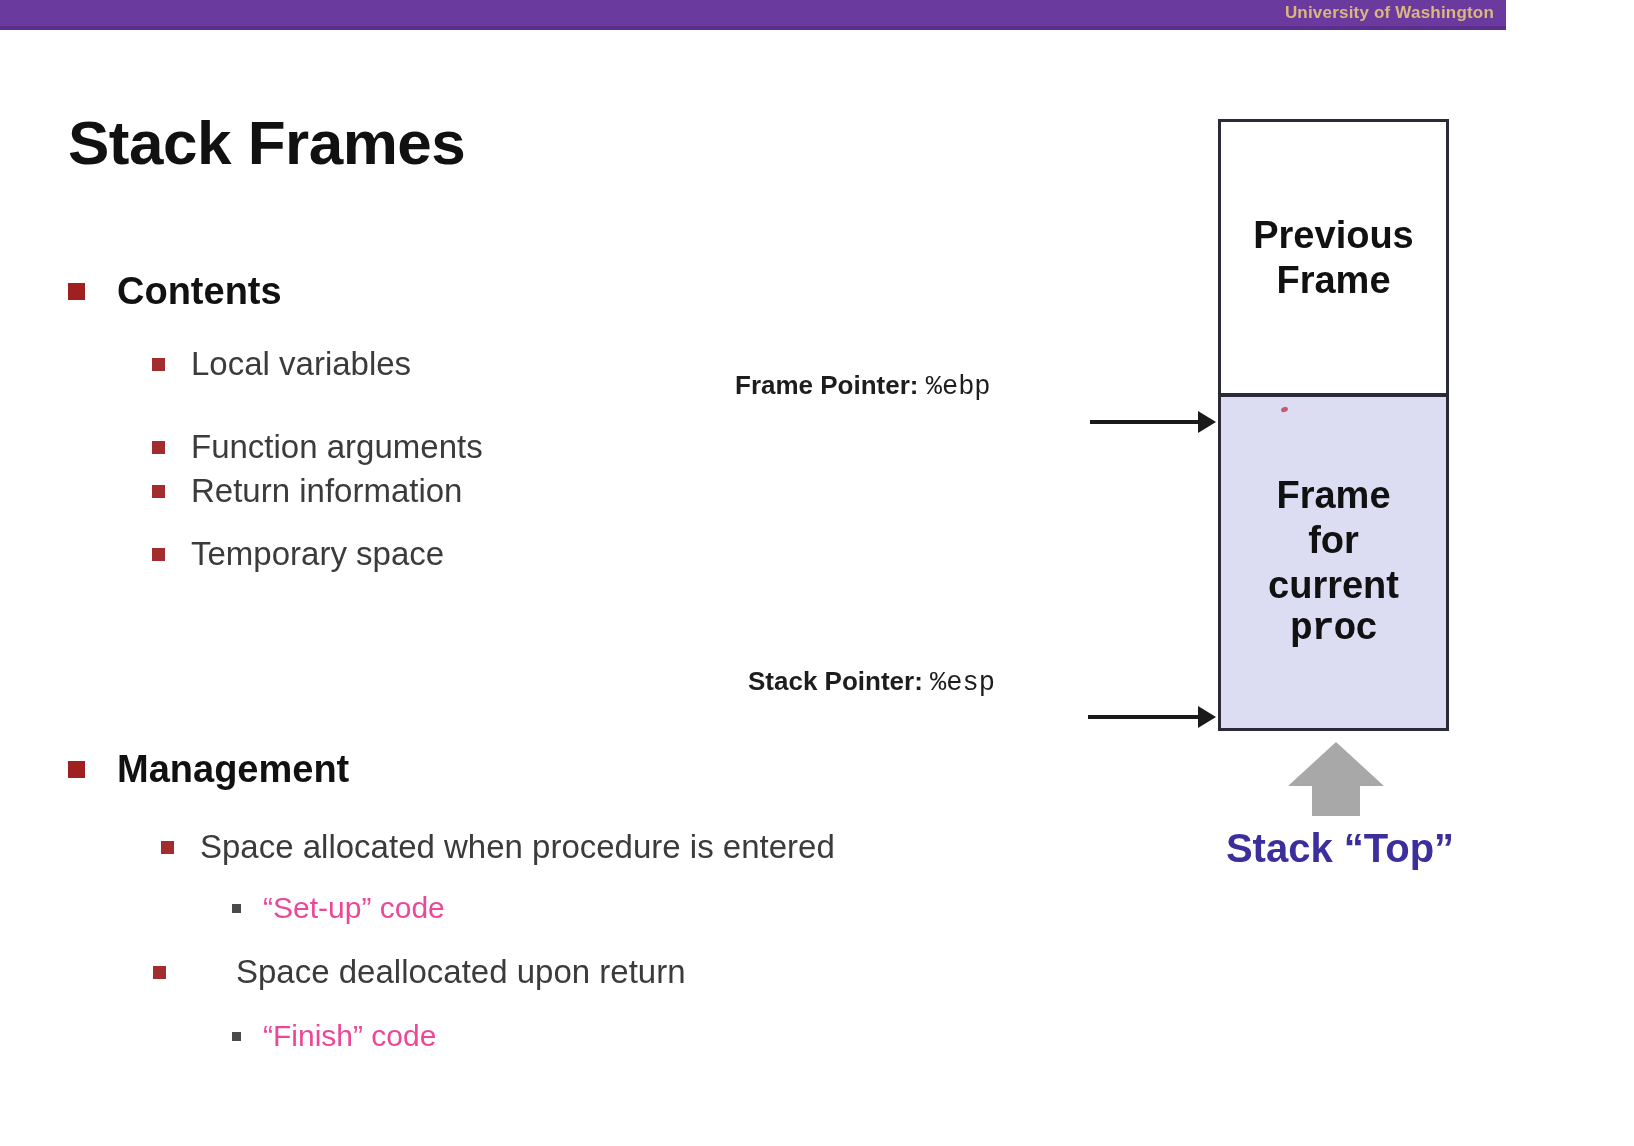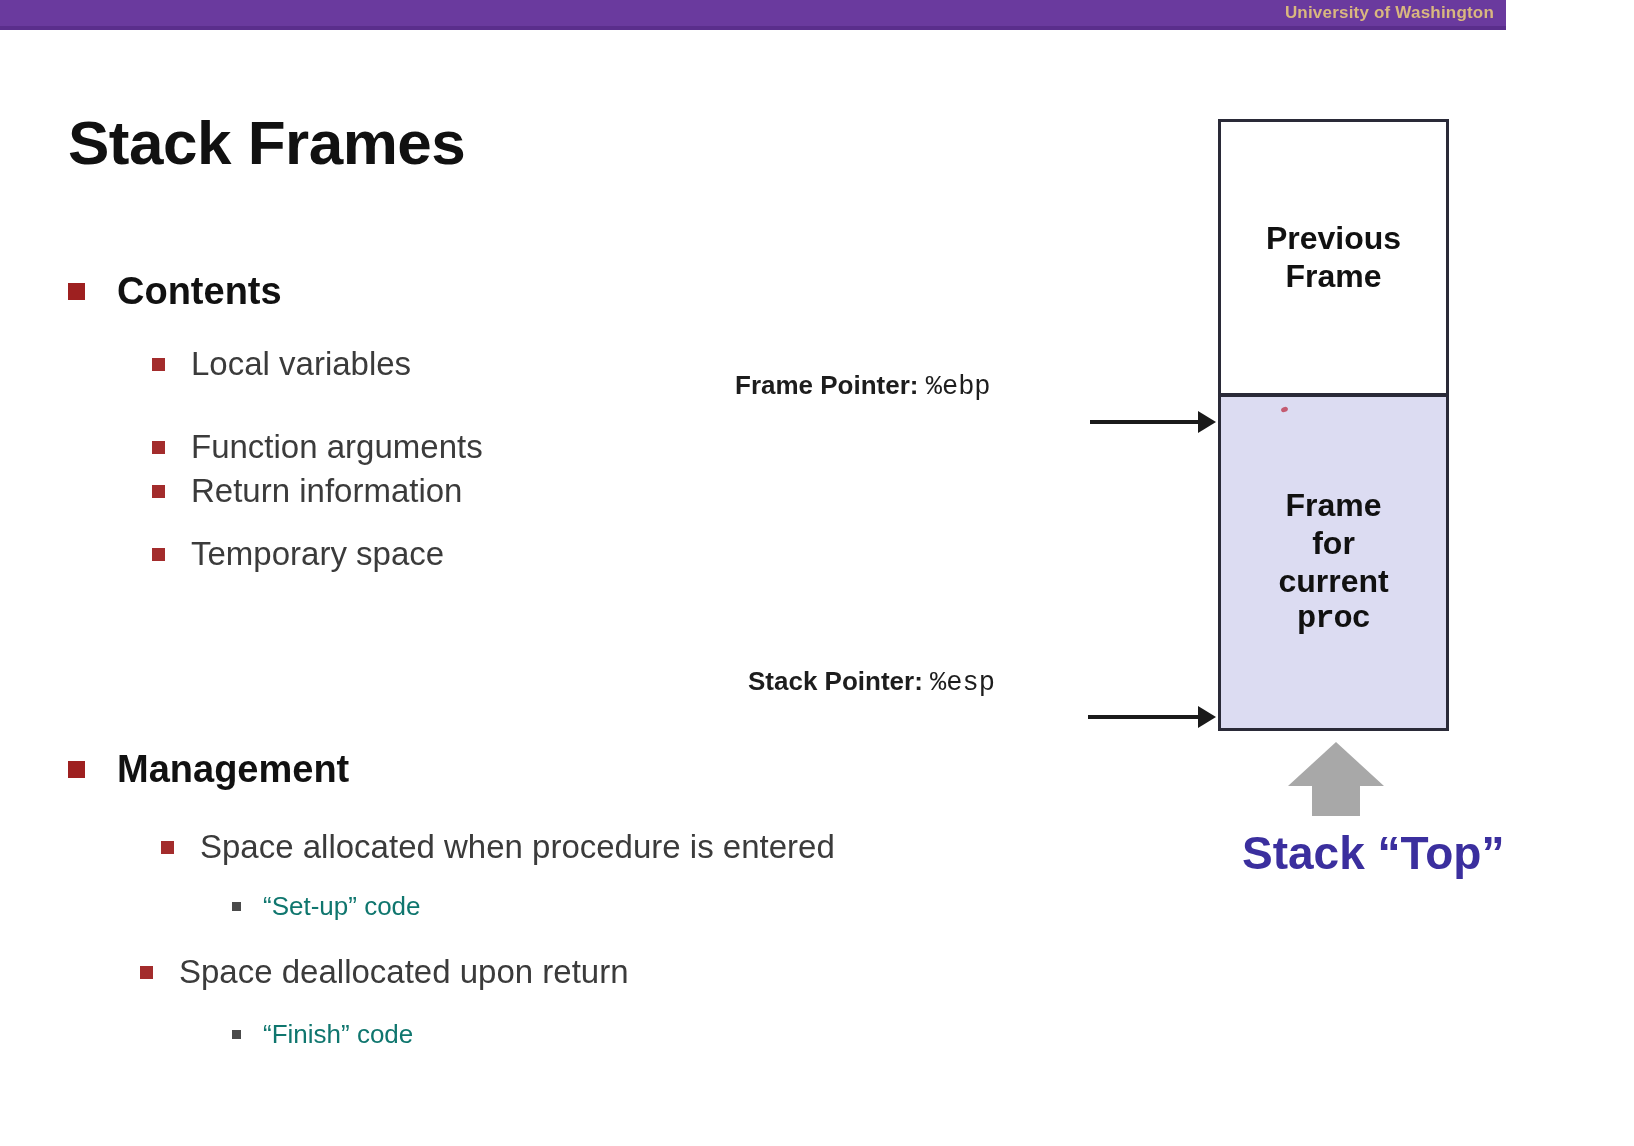--- a/index.html
+++ b/index.html
@@ -98,22 +98,22 @@
     align-items: center;
   }
   .l3 .bullet-sq {
     width: 9px;
     height: 9px;
     background: #4a4a4a;
     margin-right: 22px;
     flex: none;
   }
   .l3 .txt {
-    font-size: 26px;
-    color: #0f766e;
+    font-size: 30px;
+    color: #ec4899;
   }
 
   
   .frame-box {
     position: absolute;
     box-sizing: border-box;
     border: 3px solid #2a2a38;
     display: flex;
     align-items: center;
     justify-content: center;
@@ -129,21 +129,21 @@
   }
   #cur-frame-box {
     left: 1218px;
     top: 361px;
     width: 231px;
     height: 336px;
     background: #dcdcf2;
     border-top-width: 2px;
   }
   .box-label {
-    font-size: 32px;
+    font-size: 38px;
     font-weight: bold;
     color: #111111;
     line-height: 1.18;
   }
   .box-label .mono {
     font-family: "Liberation Mono", monospace;
     letter-spacing: -1px;
   }
   .red-speck {
     position: absolute;
@@ -188,25 +188,25 @@
   
   #stack-top-arrow {
     position: absolute;
     left: 1288px;
     top: 708px;
     width: 96px;
     height: 74px;
   }
   #stack-top-label {
     position: absolute;
-    left: 1242px;
+    left: 1210px;
     top: 792px;
     width: 260px;
     text-align: center;
-    font-size: 46px;
+    font-size: 40px;
     font-weight: bold;
     color: #3b2f9e;
     white-space: nowrap;
   }
 </style>
 </head>
 <body>
 
 <div class="header-bar">
   <div class="brand">University of Washington</div>
@@ -245,21 +245,21 @@
 
   <div class="l2" style="left:161px; top:794px;">
     <span class="bullet-sq"></span>
     <span class="txt">Space allocated when procedure is entered</span>
   </div>
   <div class="l3" style="left:232px; top:857px;">
     <span class="bullet-sq"></span>
     <span class="txt">“Set-up” code</span>
   </div>
 
-  <div class="l2" style="left:140px; top:919px;">
+  <div class="l2" style="left:153px; top:919px;gap:44px;">
     <span class="bullet-sq"></span>
     <span class="txt">Space deallocated upon return</span>
   </div>
   <div class="l3" style="left:232px; top:985px;">
     <span class="bullet-sq"></span>
     <span class="txt">“Finish” code</span>
   </div>
 
   <div class="frame-box" id="prev-frame-box">
     <div class="box-label">

